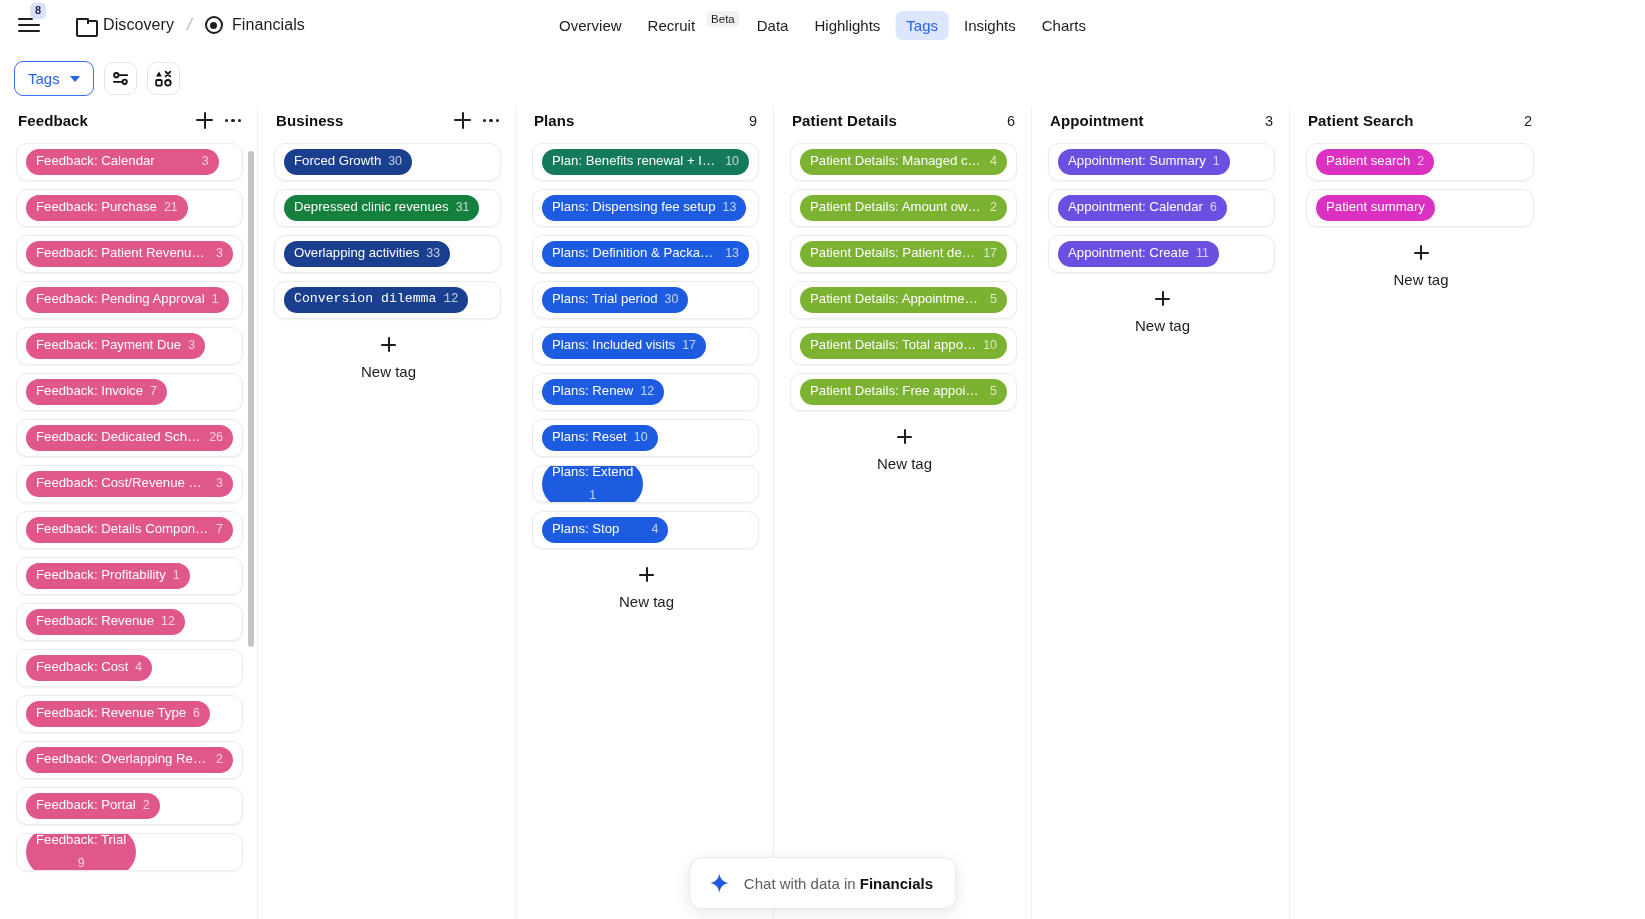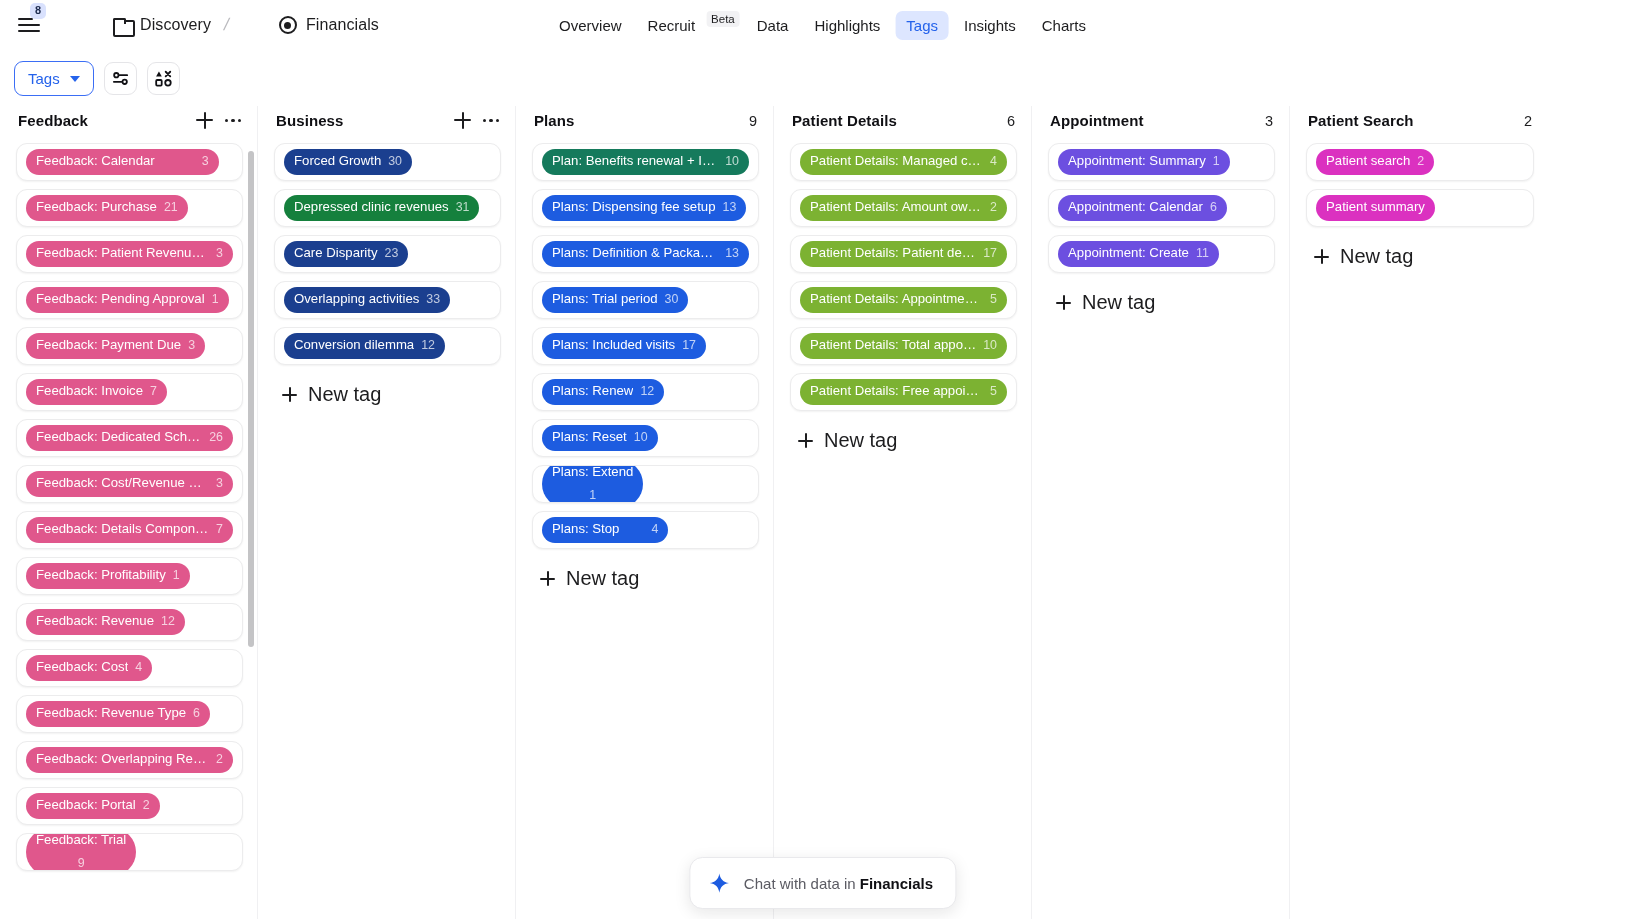--- a/index.html
+++ b/index.html
@@ -28,21 +28,21 @@
   .hamburger-wrap .bar:nth-child(3) { width: 22px; }
   .nav-badge {
     position: absolute; top: -9px; left: 12px;
     background: #d9e1fd; color: #1d2b4e;
     font-size: 11px; font-weight: 700;
     border-radius: 5px; padding: 1px 5px 2px;
     line-height: 1.15;
   }
 
   .breadcrumb { display: flex; align-items: center; margin-left: 32px; gap: 9px; }
-  .bc-item { display: flex; align-items: center; gap: 9px; cursor: pointer; margin-left: 37px; }
+  .bc-item { display: flex; align-items: center; gap: 9px; cursor: pointer; }
   .bc-label { font-size: 16px; color: #1d1d1f; font-weight: 400; letter-spacing: .1px; }
   .bc-sep { color: #b9b9bd; font-size: 17px; margin: 0 4px; transform: skewX(-12deg); }
 
   .folder-icon { width: 18px; height: 15px; position: relative; }
   .folder-icon:before {
     content:""; position:absolute; left:0; top:2px; width:18px; height:13px;
     border: 2px solid #1d1d1f; border-radius: 2px;
   }
   .folder-icon:after {
     content:""; position:absolute; left:0; top:0px; width:9px; height:4px;
@@ -150,22 +150,23 @@
     font-size: 13.2px;
     line-height: 1.25;
     white-space: nowrap;
   }
   .pill .ptext { overflow: hidden; text-overflow: ellipsis; white-space: nowrap; }
   .pill .pcount { font-size: 12.4px; opacity: .72; flex: 0 0 auto; }
 
   .newtag {
     display: flex; align-items: center; gap: 11px;
     padding: 10px 6px 10px 8px;
-    font-size: 20px; color: #1d1d1f; font-weight: 500;
+    font-size: 15px; color: #1d1d1f; font-weight: 500;
     cursor: pointer;
+    flex-direction: column;
   }
   .newtag .plus-btn { width: 15px; height: 15px; }
   .newtag .plus-btn:before { top:6.5px; width:15px; }
   .newtag .plus-btn:after { left:6.5px; height:15px; }
 
   .col-scrollbar {
     position: absolute;
     right: 3px; top: 4px;
     width: 6px;
     border-radius: 4px;
@@ -385,32 +386,26 @@
           </div>
         </div>
         <div class="tag-card">
           <div class="pill" style="background: #15803d;">
             <span class="ptext">Depressed clinic revenues</span>
             <span class="pcount">31</span>
           </div>
         </div>
         <div class="tag-card">
           <div class="pill" style="background: rgb(27, 63, 143);">
-            <span class="ptext">Care Disparity</span>
-            <span class="pcount">23</span>
-          </div>
-        </div>
-        <div class="tag-card">
-          <div class="pill" style="background: rgb(27, 63, 143);">
             <span class="ptext">Overlapping activities</span>
             <span class="pcount">33</span>
           </div>
         </div>
         <div class="tag-card">
-          <div class="pill" style="background: rgb(27, 63, 143);">
+          <div class="pill" style="background: rgb(27, 63, 143); font-family: Liberation Mono, monospace;">
             <span class="ptext">Conversion dilemma</span>
             <span class="pcount">12</span>
           </div>
         </div>
         <div class="newtag">
           <div class="plus-btn"></div>
           <span>New tag</span>
         </div>
       </div>
     </div>

